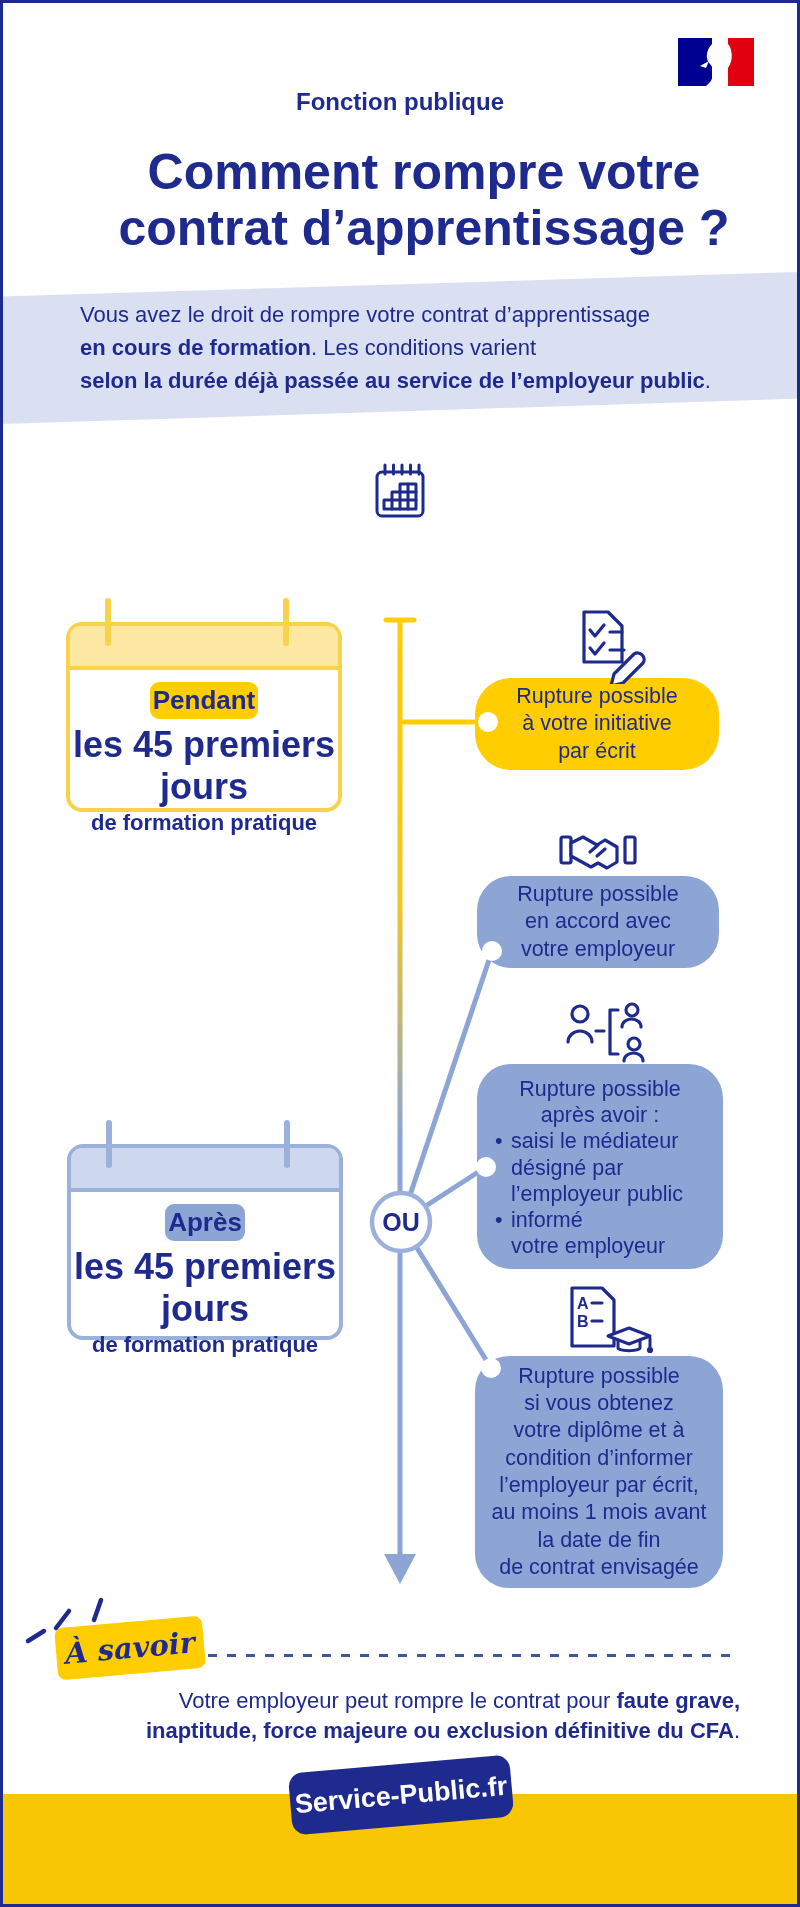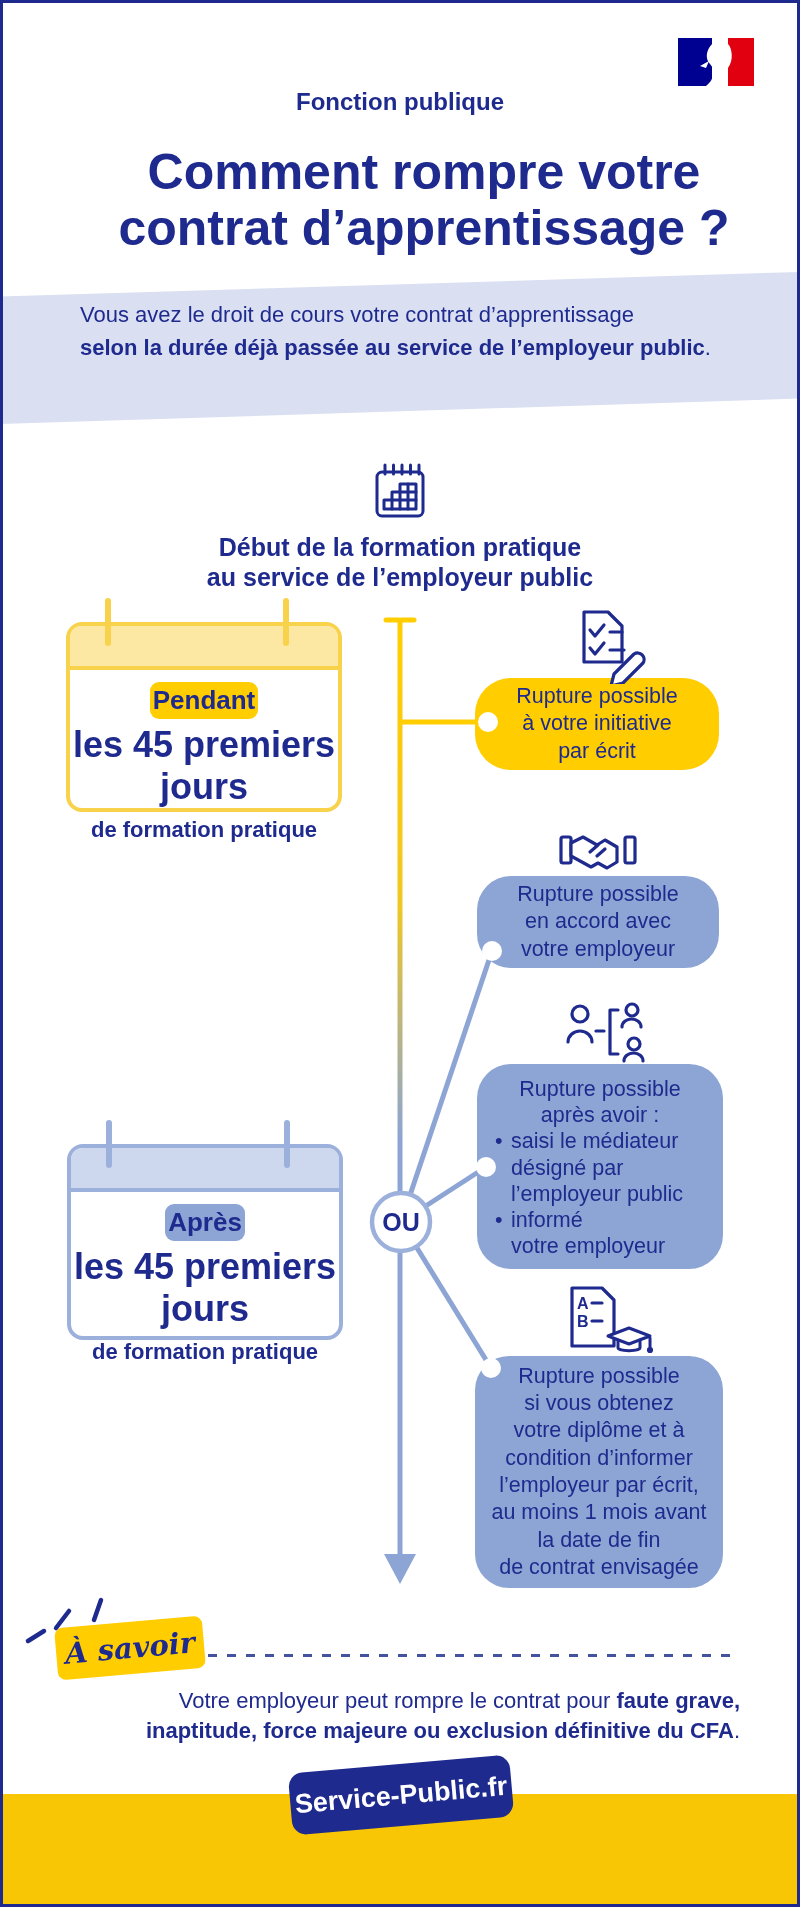--- a/index.html
+++ b/index.html
@@ -25,21 +25,21 @@
   
   .cal-start-icon{left:372px;top:462px;z-index:2;}
   .start-label{left:0;top:532px;width:800px;text-align:center;font-weight:bold;font-size:25px;line-height:1.2;z-index:2;}
 
   
   .card{background:#fff;border-radius:16px;z-index:1;}
   .card .band{height:40px;border-radius:11px 11px 0 0;}
   .card .content{text-align:center;padding-top:12px;}
   .hl{display:inline-block;padding:3px 3px;font-weight:bold;font-size:26px;border-radius:9px;}
   .card-l1{font-weight:bold;font-size:36px;margin-top:5px;}
-  .card-l2{font-weight:bold;font-size:22px;margin-top:9px;}
+  .card-l2{font-weight:bold;font-size:22px;margin-top:2px;}
   .peg{position:absolute;width:6px;height:48px;border-radius:3px;z-index:2;}
 
   .pendant-card{left:66px;top:622px;width:268px;height:182px;border:4px solid #f8d24a;}
   .pendant-card .band{background:#fce8a3;border-bottom:4px solid #f8d24a;}
   .pendant-card .hl{background:#ffcd00;}
   .peg-y{background:#f8d24a;}
   .apres-card{left:67px;top:1144px;width:268px;height:188px;border:4px solid #9cb0dc;}
   .apres-card .band{background:#cdd8ee;border-bottom:4px solid #9cb0dc;}
   .apres-card .hl{background:#8da5d4;}
   .peg-b{background:#9cb0dc;}
@@ -99,36 +99,35 @@
       <rect x="50" y="0" width="26" height="48" fill="#e1000f"></rect>
       <path d="M50,0 v30 c6,-8 4,-20 0,-24 z" fill="#ffffff"></path>
     </svg>
   </span>
   <div class="abs brand">Fonction publique</div>
   <h1 class="abs title ml" style="margin:0">Comment rompre votre
 contrat d’apprentissage ?</h1>
 
   <div class="abs intro-band"></div>
   <div class="abs intro-text">
-    <div><span>Vous avez le droit de cours votre contrat d’apprentissage</span></div>
+    <div><span>Vous avez le droit de rompre votre contrat d’apprentissage</span></div>
+    <div><span class="b">en cours de formation</span><span>. Les conditions varient</span></div>
     <div><span class="b">selon la durée déjà passée au service de l’employeur public</span><span>.</span></div>
   </div>
 
   <span class="abs cal-start-icon">
     <svg width="56" height="60" viewBox="0 0 56 60">
       <g class="ic" stroke-width="3">
         <rect x="5" y="10" width="46" height="44" rx="5"></rect>
         <path d="M13,3 v9 M21.5,3 v9 M30,3 v9 M38.5,3 v9 M47,3 v9"></path>
         <path d="M12,47 v-9 h8 v-8 h8 v-8 h16 v25 z"></path>
         <path d="M20,47 v-9 M28,47 v-17 M36,47 v-25 M20,38 h24 M28,30 h16"></path>
       </g>
     </svg>
   </span>
-  <div class="abs start-label ml">Début de la formation pratique
-au service de l’employeur public</div>
 
   <span class="peg peg-y" style="left:105px;top:598px;"></span>
   <span class="peg peg-y" style="left:283px;top:598px;"></span>
   <div class="abs card pendant-card">
     <div class="band"></div>
     <div class="content">
       <span class="hl">Pendant</span>
       <div class="card-l1">les 45 premiers jours</div>
       <div class="card-l2">de formation pratique</div>
     </div>

